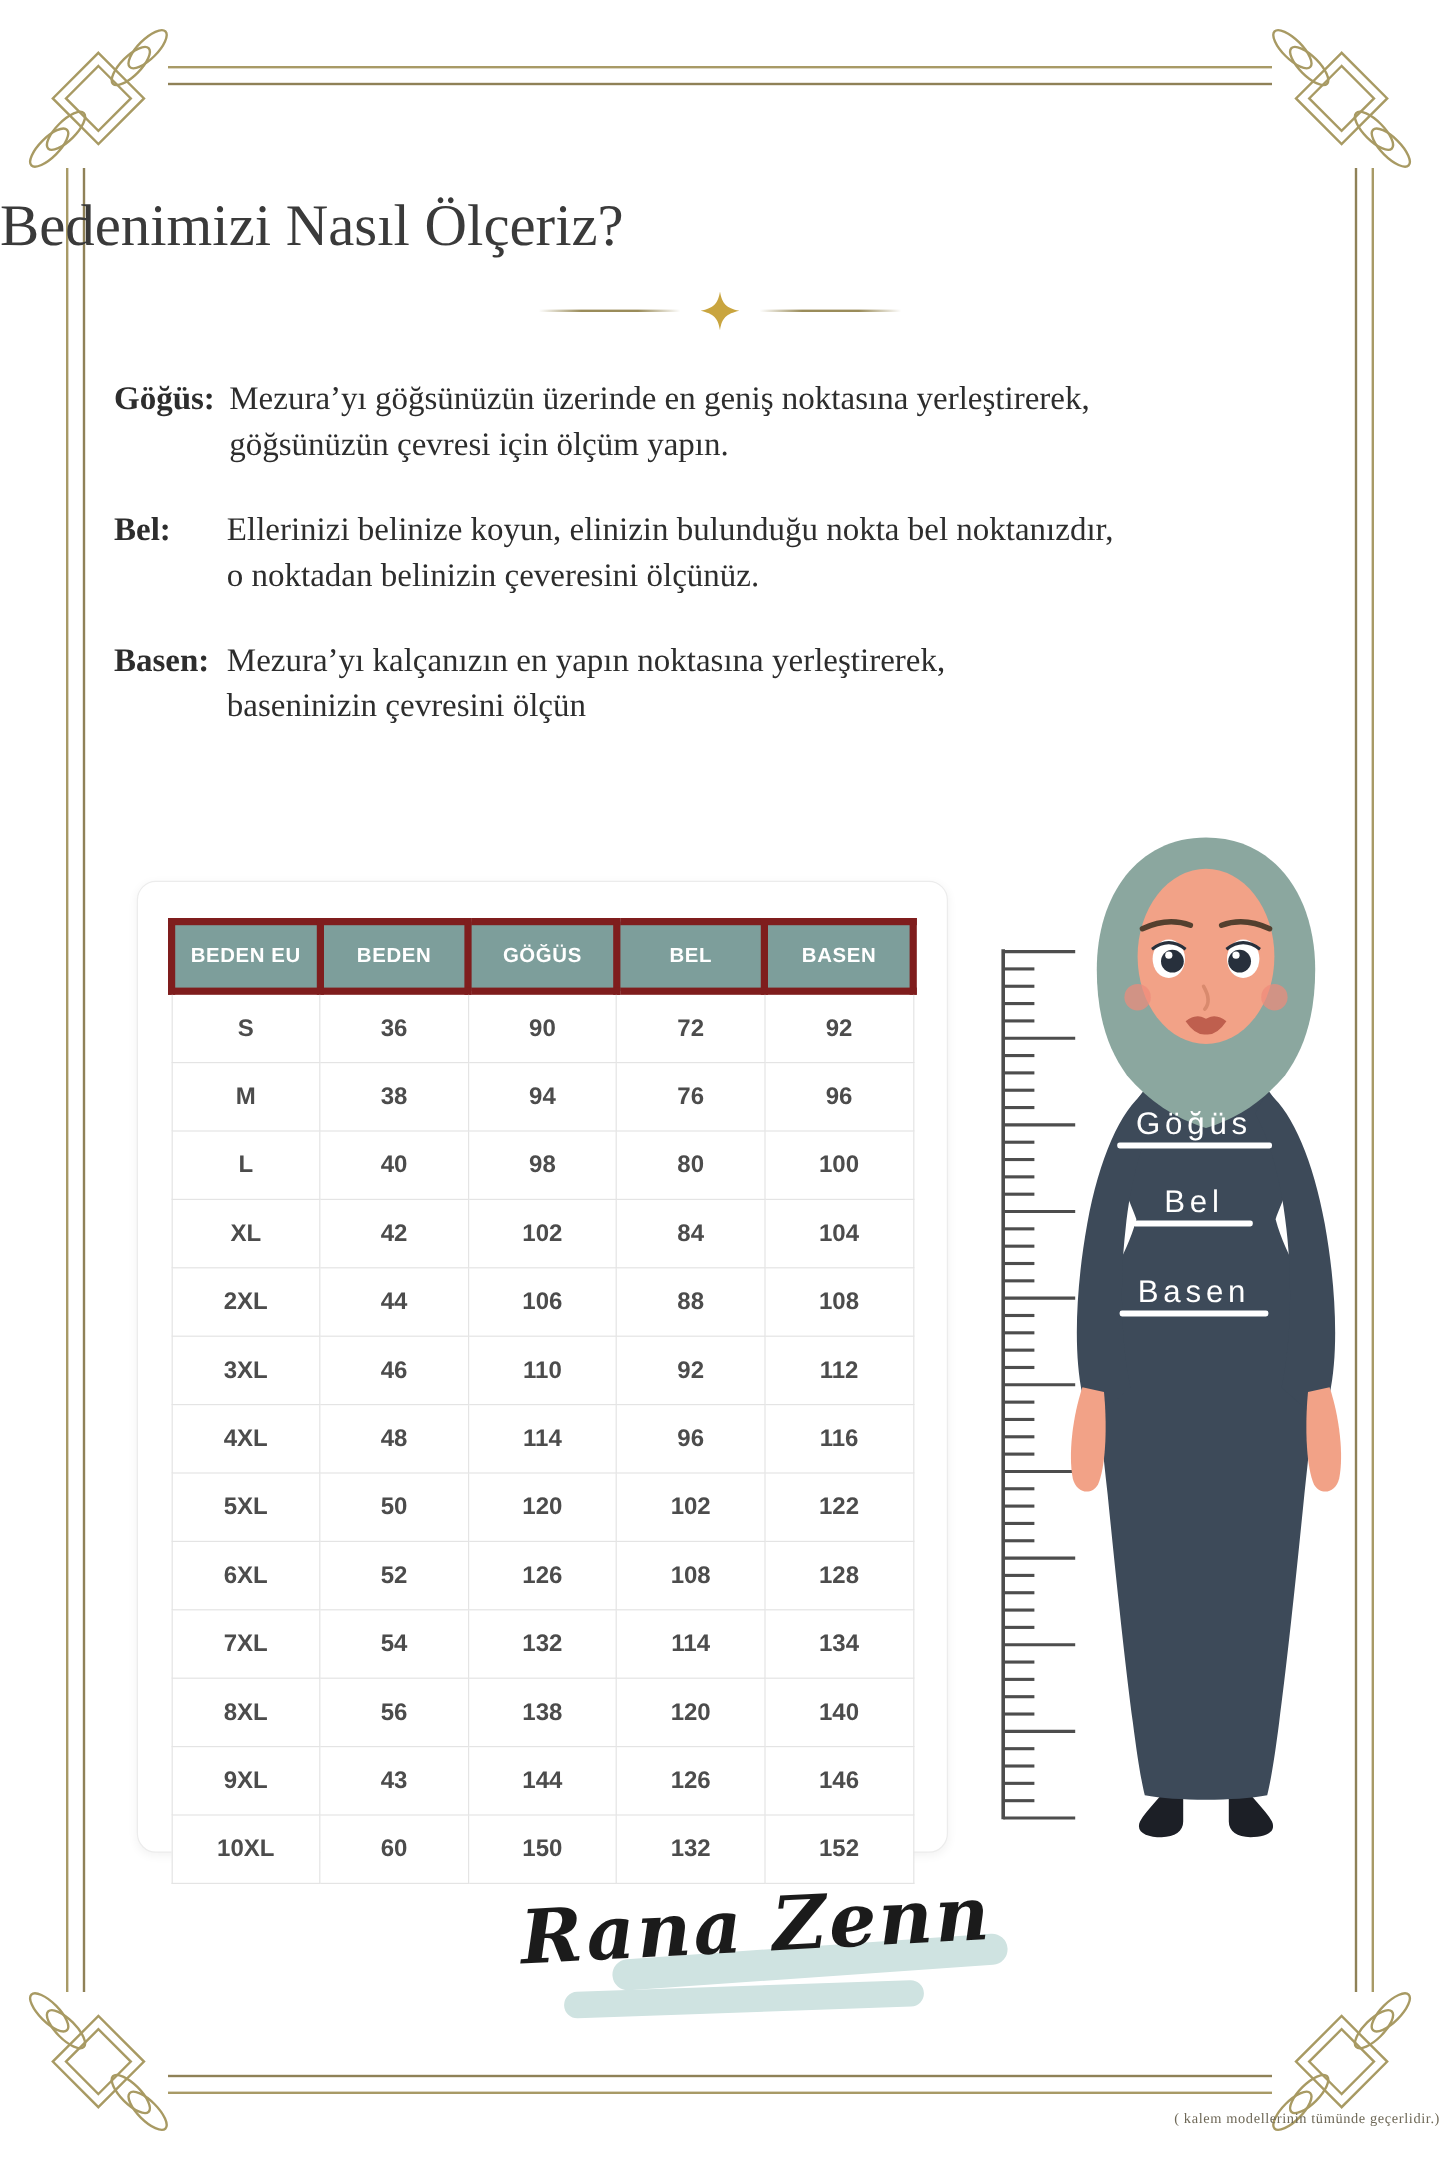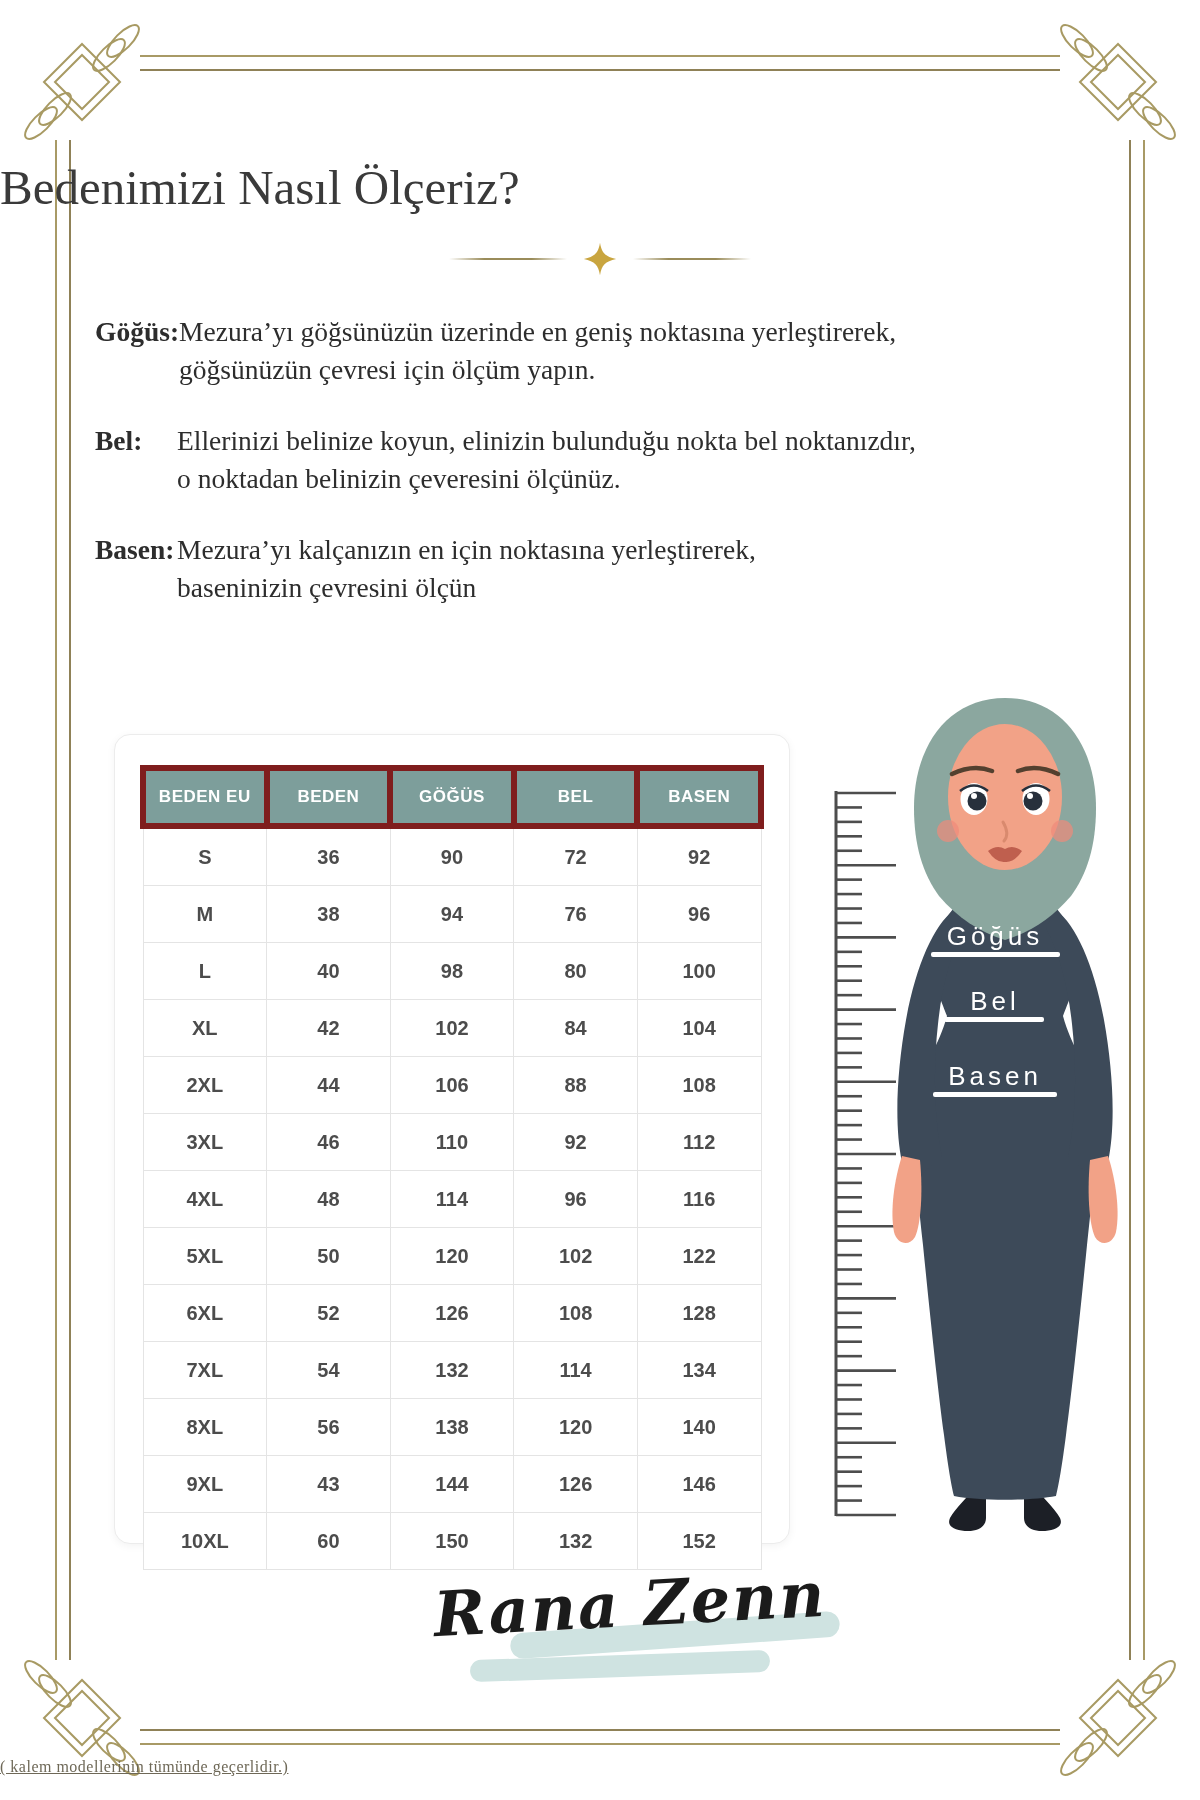--- a/index.html
+++ b/index.html
@@ -21,21 +21,21 @@
   .divider{position:absolute;top:242px;left:0;width:100%;
            display:flex;align-items:center;justify-content:center;gap:16px;}
   .divider .line{width:118px;height:2.5px;
       background:linear-gradient(to right,rgba(154,140,90,0),#9a8c5a 30%,#9a8c5a 70%,rgba(154,140,90,0));}
   .divider svg{display:block;}
 
   
   .instructions{position:absolute;top:313px;left:95px;width:1020px;}
   .instruction{display:flex;margin-bottom:33px;font-size:27.5px;line-height:38px;color:#2d2d2d;}
   .instruction .label{flex:0 0 82px;font-weight:bold;}
-  .instruction .text{flex:1;}
+  .instruction .text{flex:1;margin-left:12px;}
 
   
   .size-card{position:absolute;left:114px;top:734px;width:676px;height:810px;
              background:#fff;border:1px solid #ececec;border-radius:16px;
              box-shadow:0 2px 8px rgba(0,0,0,.05);box-sizing:border-box;padding:30px 25px 13px;}
   table.size-table{width:100%;border-collapse:collapse;table-layout:fixed;
                    font-family:"Liberation Sans", sans-serif;}
   .size-table th{background:#7d9e9b;color:#fff;font-size:17px;height:50px;
                  border:6px solid #7f1d1d;letter-spacing:.5px;font-weight:bold;}
   .size-table td{text-align:center;height:54px;font-size:20px;font-weight:bold;
@@ -50,22 +50,22 @@
   
   .sig-wrap{position:absolute;left:395px;top:1560px;width:470px;height:135px;}
   .brush{position:absolute;background:#cfe3e1;border-radius:20px;}
   .brush.b1{left:115px;top:62px;width:330px;height:26px;transform:rotate(-4deg);}
   .brush.b2{left:75px;top:95px;width:300px;height:22px;transform:rotate(-2deg);}
   .sig-text{position:absolute;left:0;top:8px;width:100%;text-align:center;
             font-family:"DejaVu Serif", serif;font-style:italic;font-weight:bold;
             font-size:62px;color:#1b1b1b;transform:rotate(-3deg);letter-spacing:2px;}
 
   
-  .footer{position:absolute;top:1758px;left:0;width:100%;text-align:left;
-          font-size:16px;color:#6e6857;letter-spacing:.5px;text-decoration:underline;}
+  .footer{position:absolute;top:1758px;left:0;width:100%;text-align:right;
+          font-size:12px;color:#6e6857;letter-spacing:.5px;}
 </style>
 </head>
 <body>
 
 <svg width="0" height="0" style="position:absolute">
   <defs>
     <g id="corner-orn" fill="none" stroke="#a89a63" stroke-width="2">
       <rect x="0" y="0" width="124" height="124" fill="#ffffff" stroke="none"></rect>
       <path d="M66,28 L104,66 L66,104 L28,66 Z"></path>
       <path d="M66,39 L93,66 L66,93 L39,66 Z"></path>
@@ -113,21 +113,21 @@
   <div class="instruction">
     <span class="label">Bel:</span>
     <span class="text">
       <div>Ellerinizi belinize koyun, elinizin bulunduğu nokta bel noktanızdır,</div>
       <div>o noktadan belinizin çeveresini ölçünüz.</div>
     </span>
   </div>
   <div class="instruction">
     <span class="label">Basen:</span>
     <span class="text">
-      <div>Mezura’yı kalçanızın en için noktasına yerleştirerek,</div>
+      <div>Mezura’yı kalçanızın en yapın noktasına yerleştirerek,</div>
       <div>baseninizin çevresini ölçün</div>
     </span>
   </div>
 </div>
 
 <div class="size-card">
   <table class="size-table">
     <thead>
         <tr>
           <th>BEDEN EU</th>

